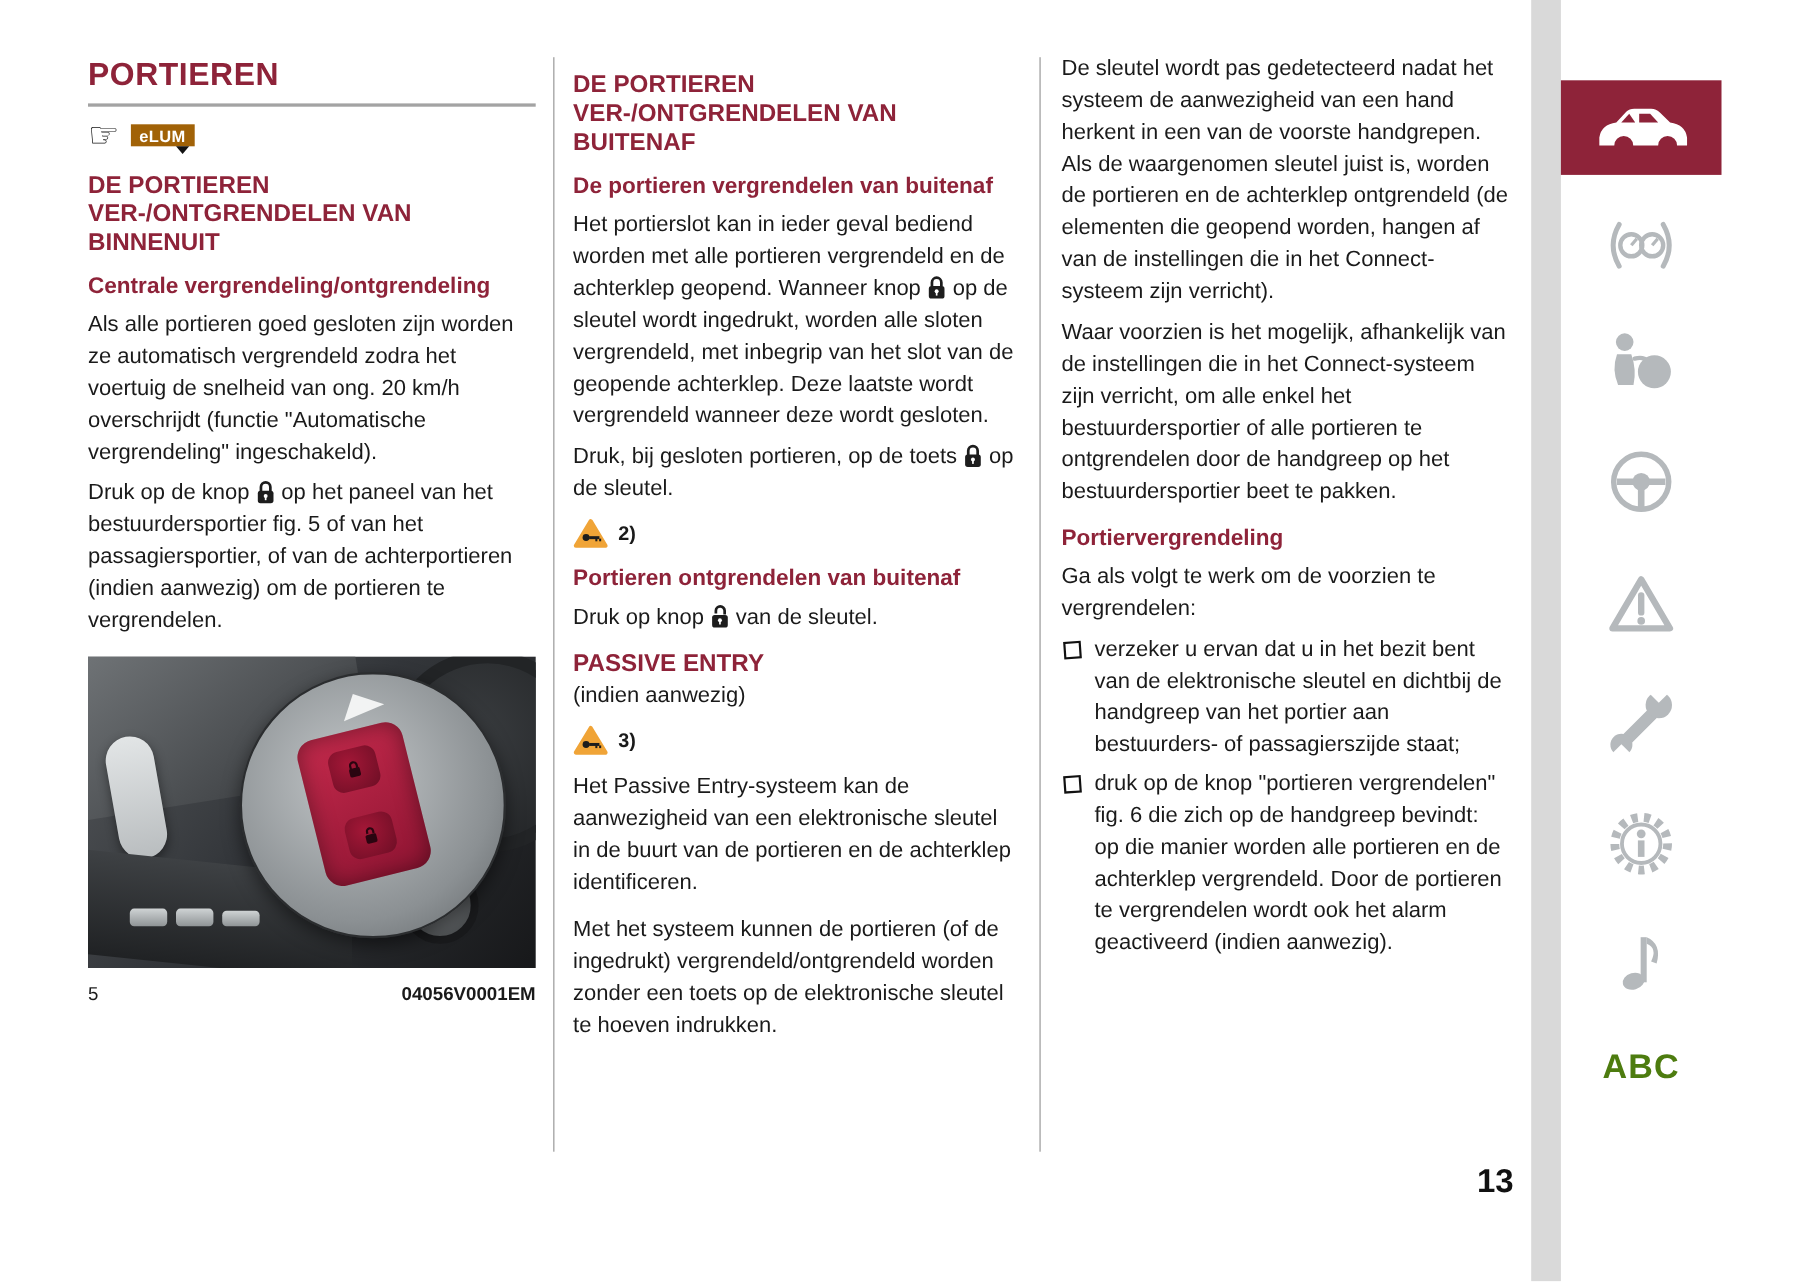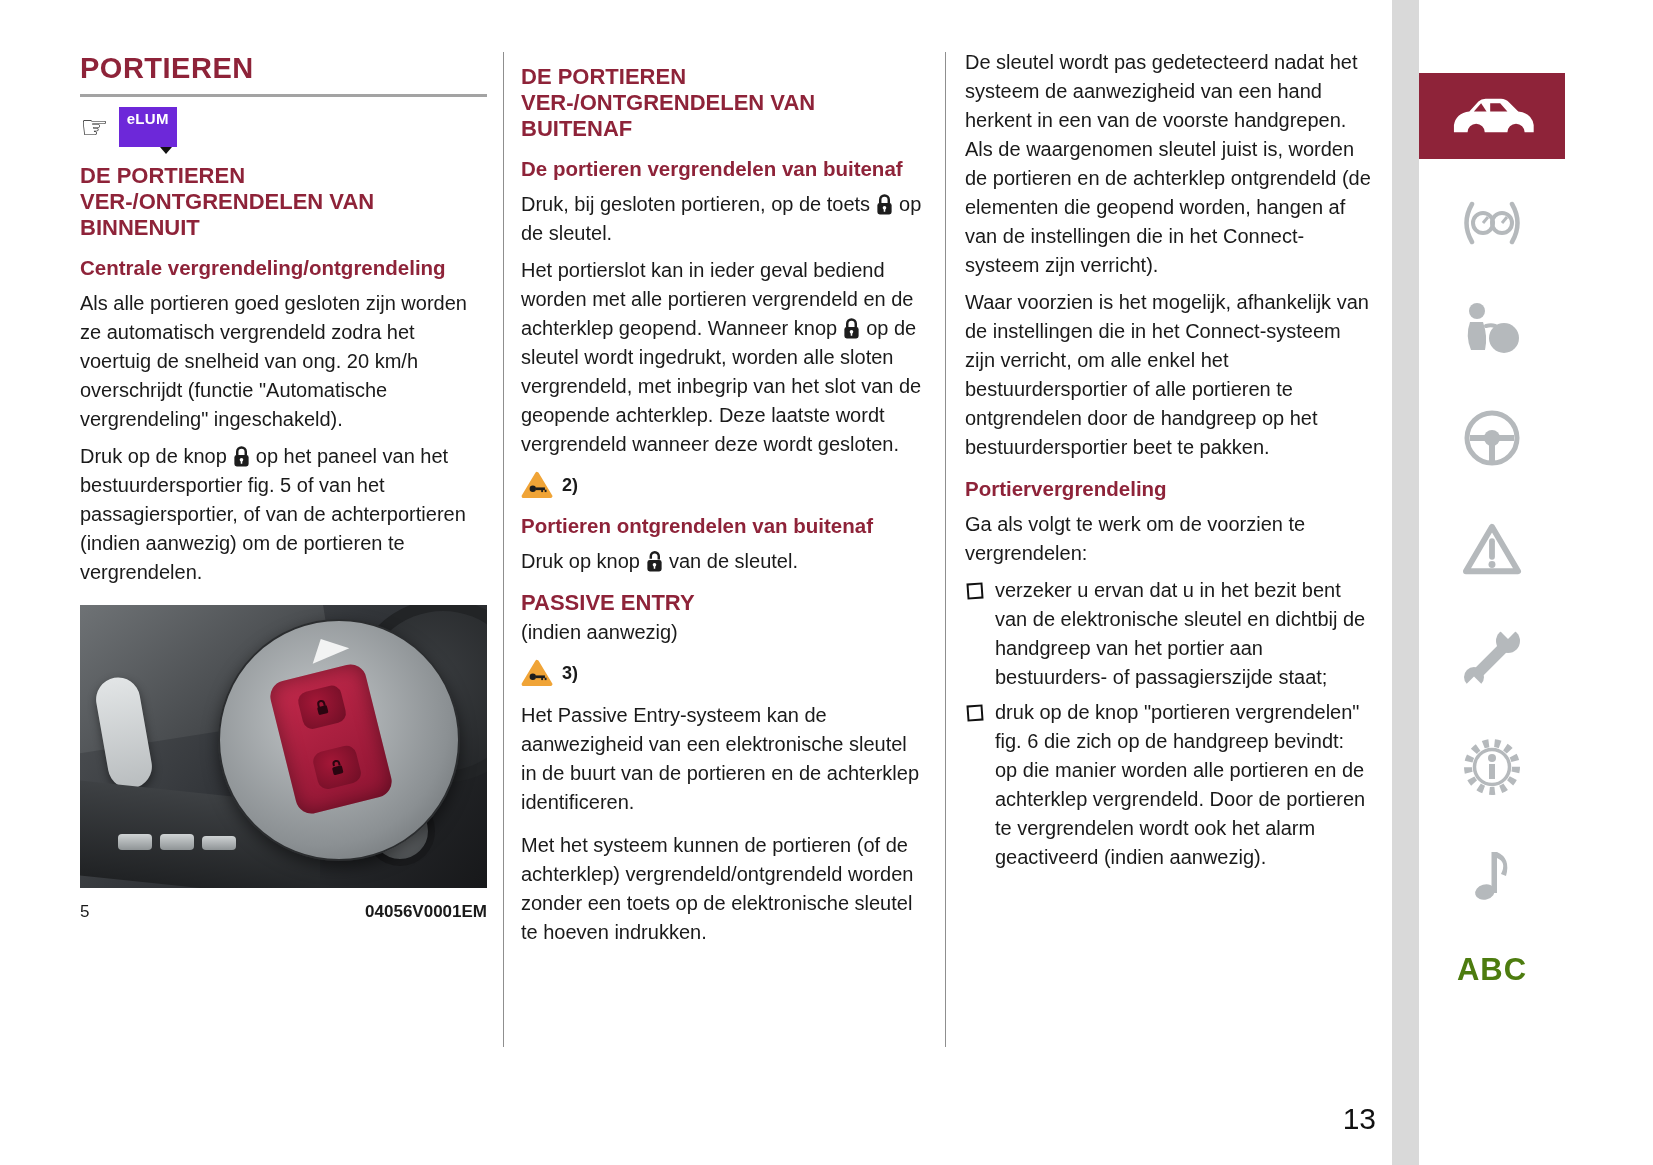--- a/index.html
+++ b/index.html
@@ -18,22 +18,22 @@
   p{margin:0 0 8px;font-size:20px;line-height:29px;}
   .title{font-size:29px;font-weight:bold;color:#8E2339;letter-spacing:.5px;
          margin:0;padding:4px 0 9px;border-bottom:3px solid #a3a3a3;}
   .colhead{font-size:22px;font-weight:bold;color:#8E2339;line-height:26px;margin:14px 0 10px;}
   .colhead.first{margin-top:16px;}
   .subhead{font-size:20.5px;font-weight:bold;color:#8E2339;line-height:26px;margin:14px 0 8px;}
   .plain-sub{font-size:20px;margin:-4px 0 8px;}
 
   .elum-row{display:flex;align-items:center;gap:10px;margin:10px 0 16px;}
   .hand{font-size:32px;line-height:1;color:#111;}
-  .elum-badge{position:relative;background:#6d28d9;color:#fff;font-weight:bold;
-              font-size:15px;padding:3px 8px 20px;letter-spacing:.3px;}
+  .elum-badge{position:relative;background:#a16207;color:#fff;font-weight:bold;
+              font-size:15px;padding:3px 8px 0;letter-spacing:.3px;}
   .elum-badge::after{content:"";position:absolute;right:5px;bottom:-7px;
               border-left:6px solid transparent;border-right:6px solid transparent;
               border-top:7px solid #121212;}
 
   .lock{vertical-align:-5px;margin:0 5px;}
 
   .note-row{display:flex;align-items:center;gap:9px;margin:12px 0 14px;
             font-weight:bold;font-size:18px;}
 
   .bullets{margin:0;padding:0;list-style:none;}
@@ -76,21 +76,21 @@
   .figcode{font-weight:bold;}
 
   
   .gray-strip{position:absolute;left:1392px;top:0;width:27px;height:1165px;background:#d9d9d9;}
   .red-tab{position:absolute;left:1419px;top:73px;width:146px;height:86px;background:#8E2339;
         display:flex;align-items:center;justify-content:center;}
   .rail-icon{position:absolute;left:1419px;width:146px;display:flex;justify-content:center;}
   .abc{position:absolute;left:1419px;width:146px;top:952px;text-align:center;
         color:#4d7c0f;font-weight:bold;font-size:31px;letter-spacing:1px;}
   .page-num{position:absolute;left:1276px;top:1058px;width:100px;text-align:right;
-        font-size:30px;font-weight:normal;color:#111;margin-top:44px;}
+        font-size:30px;font-weight:bold;color:#111;}
 </style>
 </head>
 <body>
 
 <div class="page">
 
   <div class="col col1">
     <h1 class="title">PORTIEREN</h1>
 
     <div class="elum-row">
@@ -141,33 +141,33 @@
     <div class="figcap">
       <span>5</span>
       <span class="figcode">04056V0001EM</span>
     </div>
   </div>
 
   <div class="col col2">
     <h2 class="colhead first">DE PORTIEREN VER-/ONTGRENDELEN VAN BUITENAF</h2>
     <h3 class="subhead">De portieren vergrendelen van buitenaf</h3>
 
+    <p><span>Het portierslot kan in ieder geval bediend worden met alle portieren vergrendeld en de achterklep geopend. Wanneer knop</span><svg class="lock" width="19" height="23" viewBox="0 0 20 24">
+          <path d="M5.5,11 V7 a4.5,4.5 0 0 1 9,0 V11" fill="none" stroke="#1d1d1d" stroke-width="2.6"></path>
+          <rect x="2.5" y="10.5" width="15" height="12" rx="2.5" fill="#1d1d1d"></rect>
+          <circle cx="10" cy="15.5" r="1.9" fill="#fff"></circle>
+          <rect x="9.2" y="16" width="1.6" height="3.6" fill="#fff"></rect>
+        </svg><span>op de sleutel wordt ingedrukt, worden alle sloten vergrendeld, met inbegrip van het slot van de geopende achterklep. Deze laatste wordt vergrendeld wanneer deze wordt gesloten.</span></p>
+
     <p><span>Druk, bij gesloten portieren, op de toets</span><svg class="lock" width="19" height="23" viewBox="0 0 20 24">
           <path d="M5.5,11 V7 a4.5,4.5 0 0 1 9,0 V11" fill="none" stroke="#1d1d1d" stroke-width="2.6"></path>
           <rect x="2.5" y="10.5" width="15" height="12" rx="2.5" fill="#1d1d1d"></rect>
           <circle cx="10" cy="15.5" r="1.9" fill="#fff"></circle>
           <rect x="9.2" y="16" width="1.6" height="3.6" fill="#fff"></rect>
         </svg><span>op de sleutel.</span></p>
-
-    <p><span>Het portierslot kan in ieder geval bediend worden met alle portieren vergrendeld en de achterklep geopend. Wanneer knop</span><svg class="lock" width="19" height="23" viewBox="0 0 20 24">
-          <path d="M5.5,11 V7 a4.5,4.5 0 0 1 9,0 V11" fill="none" stroke="#1d1d1d" stroke-width="2.6"></path>
-          <rect x="2.5" y="10.5" width="15" height="12" rx="2.5" fill="#1d1d1d"></rect>
-          <circle cx="10" cy="15.5" r="1.9" fill="#fff"></circle>
-          <rect x="9.2" y="16" width="1.6" height="3.6" fill="#fff"></rect>
-        </svg><span>op de sleutel wordt ingedrukt, worden alle sloten vergrendeld, met inbegrip van het slot van de geopende achterklep. Deze laatste wordt vergrendeld wanneer deze wordt gesloten.</span></p>
 
     <div class="note-row">
       <svg width="32" height="28" viewBox="0 0 34 30">
           <path d="M17,3 L31.5,27 H2.5 Z" fill="#F0A437" stroke="#F0A437" stroke-width="4" stroke-linejoin="round"></path>
           <circle cx="12.5" cy="19" r="3.4" fill="#1d1d1d"></circle>
           <rect x="15.5" y="17.6" width="10" height="2.9" fill="#1d1d1d"></rect>
           <rect x="21.5" y="20" width="2" height="2.6" fill="#1d1d1d"></rect>
           <rect x="25.2" y="20" width="2" height="2.6" fill="#1d1d1d"></rect>
         </svg>
       <span>2)</span>
@@ -190,21 +190,21 @@
           <path d="M17,3 L31.5,27 H2.5 Z" fill="#F0A437" stroke="#F0A437" stroke-width="4" stroke-linejoin="round"></path>
           <circle cx="12.5" cy="19" r="3.4" fill="#1d1d1d"></circle>
           <rect x="15.5" y="17.6" width="10" height="2.9" fill="#1d1d1d"></rect>
           <rect x="21.5" y="20" width="2" height="2.6" fill="#1d1d1d"></rect>
           <rect x="25.2" y="20" width="2" height="2.6" fill="#1d1d1d"></rect>
         </svg>
       <span>3)</span>
     </div>
 
     <p>Het Passive Entry-systeem kan de aanwezigheid van een elektronische sleutel in de buurt van de portieren en de achterklep identificeren.</p>
-    <p style="margin-top:14px;">Met het systeem kunnen de portieren (of de achterklep) vergrendeld/ontgrendeld worden zonder een toets op de elektronische sleutel te hoeven indrukken.</p>
+    <p style="margin-top:14px;">Met het systeem kunnen de portieren (of de ingedrukt) vergrendeld/ontgrendeld worden zonder een toets op de elektronische sleutel te hoeven indrukken.</p>
   </div>
 
   <div class="col col3">
     <p>De sleutel wordt pas gedetecteerd nadat het systeem de aanwezigheid van een hand herkent in een van de voorste handgrepen. Als de waargenomen sleutel juist is, worden de portieren en de achterklep ontgrendeld (de elementen die geopend worden, hangen af van de instellingen die in het Connect-systeem zijn verricht).</p>
     <p>Waar voorzien is het mogelijk, afhankelijk van de instellingen die in het Connect-systeem zijn verricht, om alle enkel het bestuurdersportier of alle portieren te ontgrendelen door de handgreep op het bestuurdersportier beet te pakken.</p>
 
     <h3 class="subhead">Portiervergrendeling</h3>
     <p>Ga als volgt te werk om de voorzien te vergrendelen:</p>
 
     <ul class="bullets">

